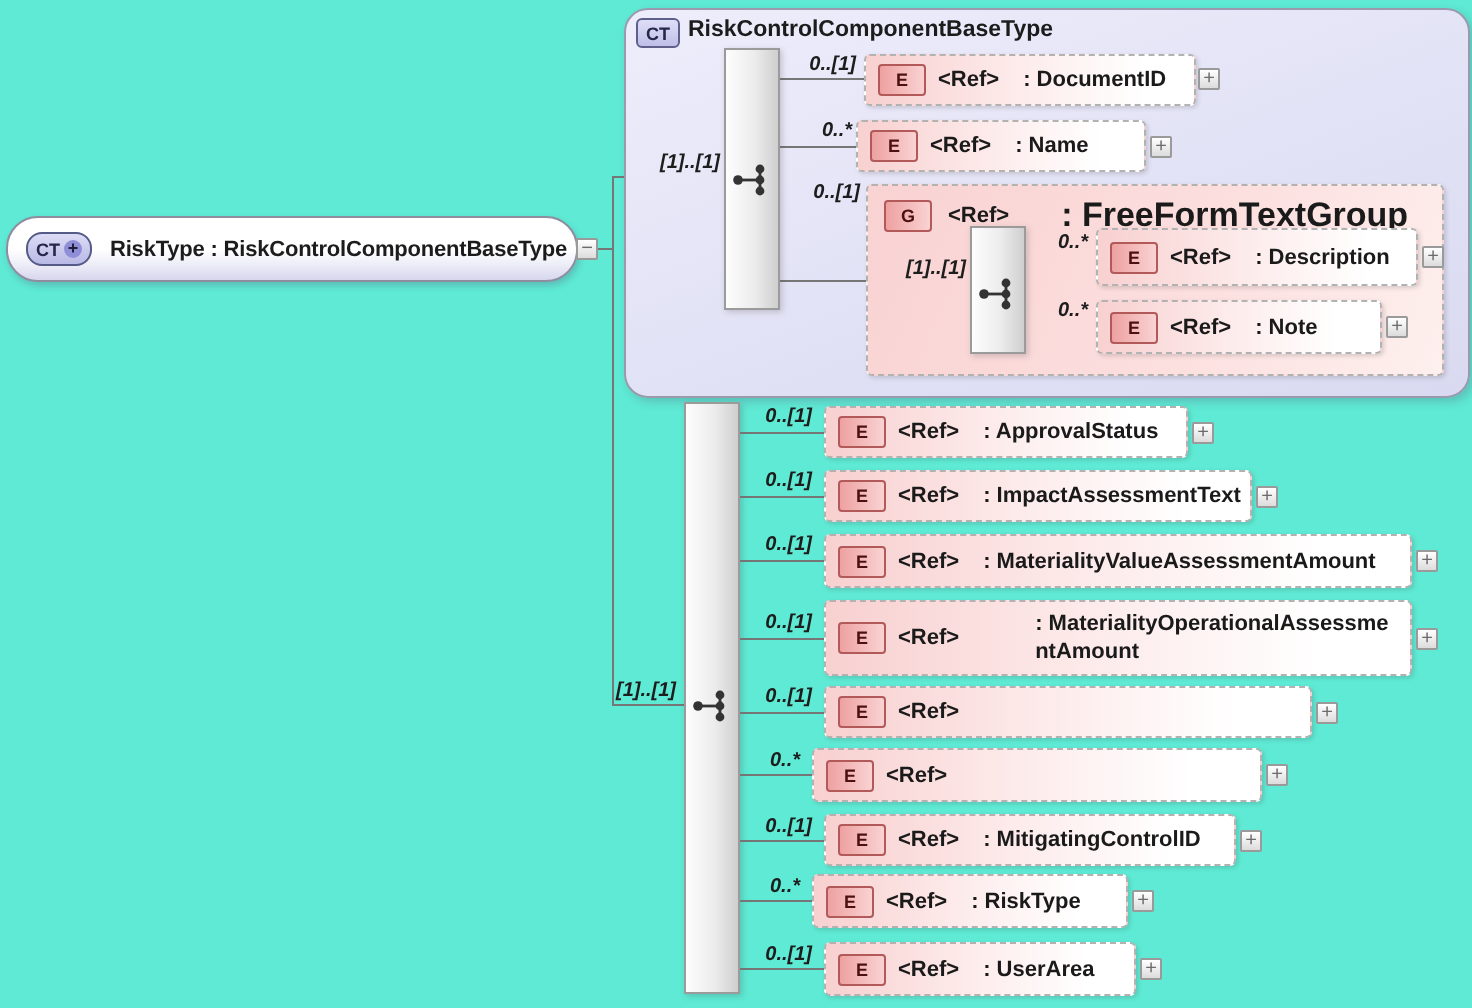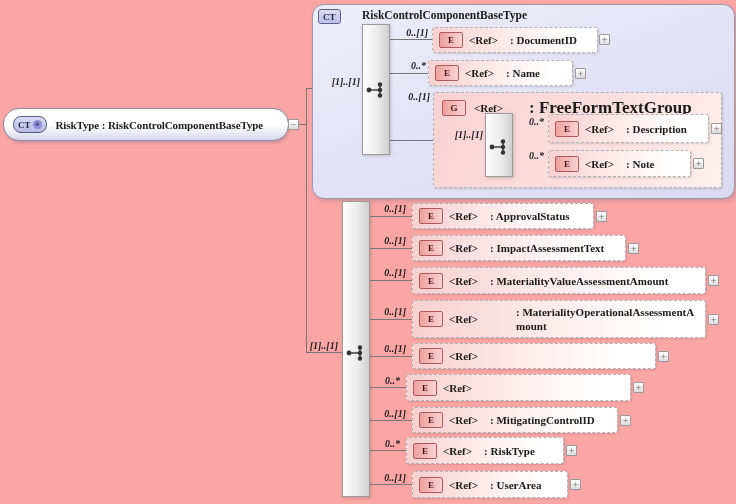--- a/index.html
+++ b/index.html
@@ -1,32 +1,32 @@
 <!DOCTYPE html>
 <html><head>
 <meta charset="utf-8">
 <style>
   html,body{margin:0;padding:0;background:#fff;}
-  .stage{position:relative;width:736px;height:504px;background:#fca5a5;overflow:hidden;
-         font-family:Liberation Serif, serif;}
+  .stage{position:relative;width:736px;height:504px;background:#5eead4;overflow:hidden;
+         font-family:Liberation Sans, sans-serif;}
   .line{position:absolute;background:#767676;}
   .hline{height:1px;}
   .vline{width:1px;}
   .card{position:absolute;font-size:10px;font-style:italic;font-weight:bold;color:#1d1d1d;
         text-align:right;white-space:nowrap;}
   
   .bigbox{position:absolute;left:312px;top:4px;width:421px;height:193px;border:1px solid #9a9aae;
           border-radius:12px;background:linear-gradient(160deg,#ededfb 0%,#e2e2f6 55%,#d9d9f1 100%);
           box-shadow:2px 2px 4px rgba(90,90,120,.28);}
   .rootnode{position:absolute;left:3px;top:108px;width:286px;height:33px;border:1px solid #8d8d9f;
             border-radius:16px;background:linear-gradient(180deg,#ffffff 50%,#ededf8 75%,#d6d6ee 100%);
             box-shadow:1px 2px 3px rgba(90,90,120,.3);display:flex;align-items:center;gap:9px;
             padding:0 9px;box-sizing:border-box;}
   .rootlabel{font-weight:bold;font-size:11px;color:#1c1c1c;white-space:nowrap;letter-spacing:-0.1px;}
-  .boxtitle{position:absolute;left:344px;top:9px;font-weight:bold;font-size:11.5px;color:#1c1c1c;margin-left:18px;}
+  .boxtitle{position:absolute;left:344px;top:9px;font-weight:bold;font-size:11.5px;color:#1c1c1c;}
   
   .badge-ct{display:inline-flex;align-items:center;justify-content:center;height:13px;padding:0 4px;
             border:1px solid #5f5f8c;border-radius:3px;background:linear-gradient(180deg,#dedef7,#bfbfe9);
             font-size:9px;font-weight:bold;color:#26264a;}
   .badge-ctp{display:flex;align-items:center;gap:2px;height:15px;padding:0 4px;border:1px solid #565a86;
              border-radius:8px;background:linear-gradient(180deg,#dcdcf6,#b9b9e6);
              font-size:9px;font-weight:bold;color:#26264a;flex:0 0 auto;}
   .plus-circle{display:inline-block;width:9px;height:9px;border-radius:50%;background:#8f8fd8;
                color:#1d1d38;font-size:9px;line-height:8px;text-align:center;font-weight:bold;}
   .badge-e{display:inline-flex;align-items:center;justify-content:center;width:22px;height:14px;

